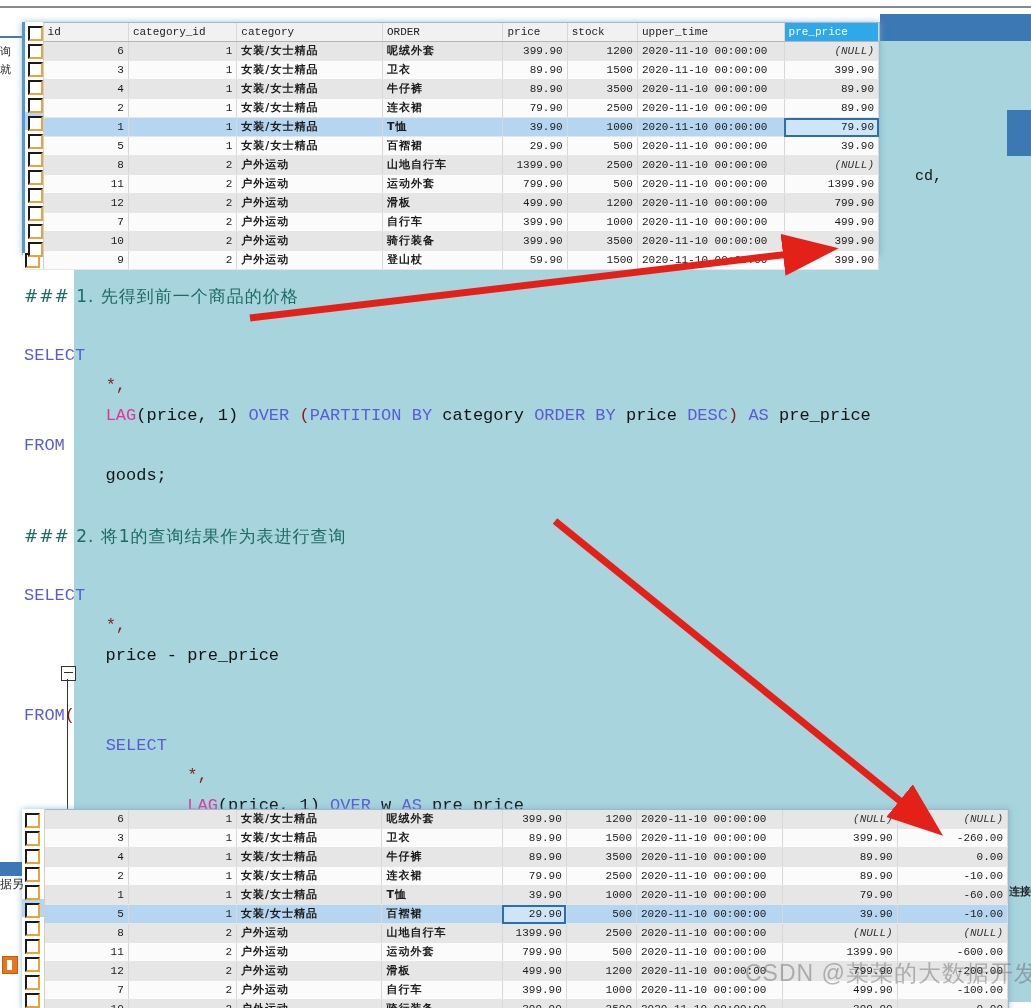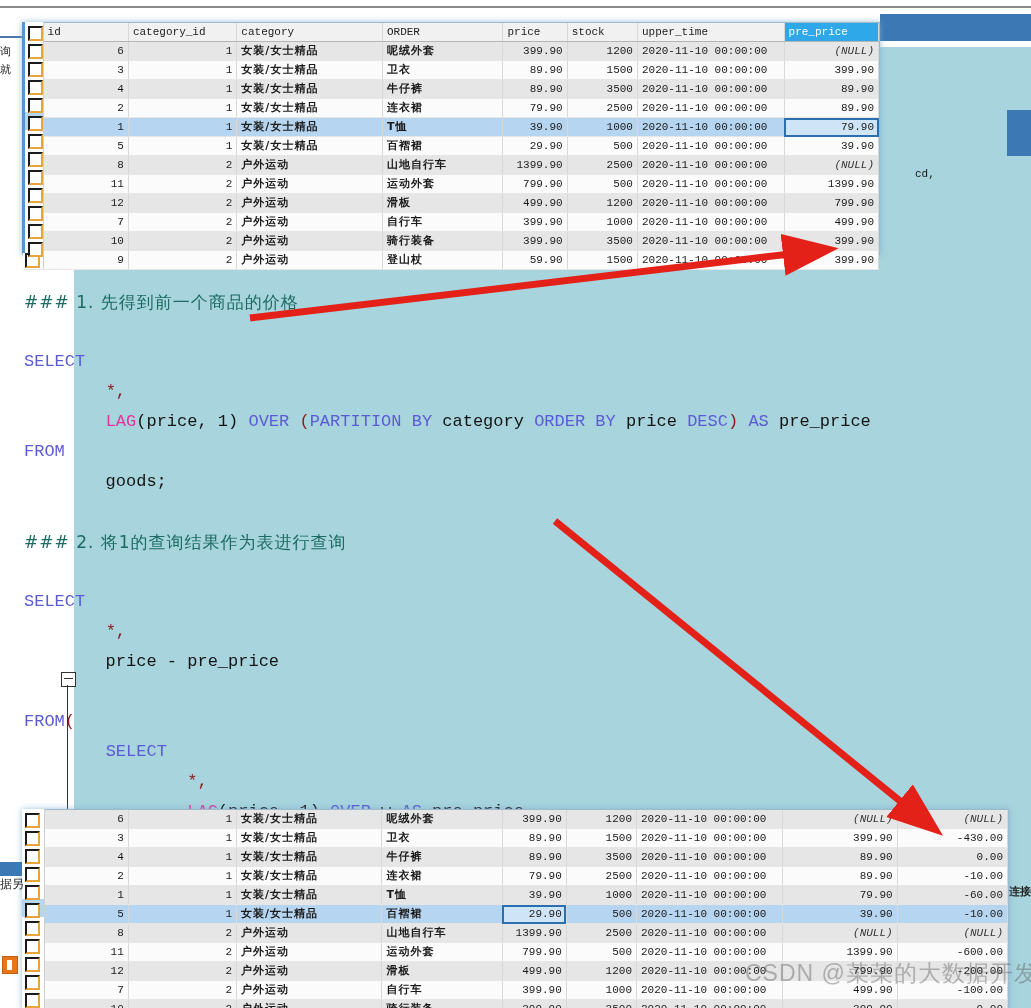--- a/index.html
+++ b/index.html
@@ -16,21 +16,21 @@
   
   #bg-top-line{left:0;top:6px;width:1031px;height:2px;background:#8a8a8a;}
   #bg-blue-bar{left:880px;top:14px;width:151px;height:27px;background:#3c78b4;}
   #bg-blue-bar2{left:880px;top:41px;width:151px;height:6px;background:#ffffff;}
   #bg-left-line{left:0;top:36px;width:22px;height:2px;background:#4a76a8;}
   #bg-left-cn1{left:0;top:44px;font-size:11px;color:#222;font-family:"DejaVu Sans",sans-serif;}
   #bg-left-cn2{left:0;top:62px;font-size:11px;color:#222;font-family:"DejaVu Sans",sans-serif;}
 
   
   #code-pane{
-    left:24px;top:47px;width:1007px;height:961px;
+    left:24px;top:41px;width:1007px;height:961px;
     background:#a7d4dd;
   }
   #code-gutter-white{left:0;top:0;width:50px;height:961px;background:#ffffff;}
   #code-left-strip{left:50px;top:0;width:8px;height:961px;background:#a7d4dd;}
 
   #code-body{
     position:absolute;left:0px;top:180px;width:1007px;
     font-family:"Liberation Mono","DejaVu Sans Mono",monospace;
     font-size:17px;line-height:30px;color:#141414;white-space:pre;
   }
@@ -41,21 +41,21 @@
   .cmt{color:#1d6b63;}
   .hl-comment{background:#b08a96;padding:0 2px;}
   .cn{font-family:"DejaVu Sans","Liberation Sans",sans-serif;letter-spacing:1px;}
 
   
   #fold-box{left:37px;top:625px;width:13px;height:13px;border:1px solid #333;background:#fff;}
   #fold-box:after{content:"";position:absolute;left:2px;top:5px;width:9px;height:1px;background:#333;}
   #fold-line{left:43px;top:638px;width:1px;height:175px;background:#333;}
   #fold-foot{left:43px;top:812px;width:8px;height:1px;background:#333;}
 
-  #cd-text{left:915px;top:168px;font-family:"Liberation Mono",monospace;font-size:11px;color:#141414;}
+  #cd-text{left:915px;top:168px;font-family:"Liberation Mono",monospace;font-size:15px;color:#141414;}
 
   
   .grid{
     background:#0369a1;
     border:1px solid #9fb8cc;
     box-shadow:0 0 6px rgba(120,170,200,.75);
   }
   .grid table{border-collapse:collapse;width:100%;table-layout:fixed;
     font-family:"Liberation Mono","DejaVu Sans Mono",monospace;font-size:11px;color:#1b1b1b;}
   .grid th,.grid td{
@@ -357,21 +357,21 @@
         <tr class="even">
           <td class="chk"><span class="cbox"></span></td>
           <td class="num">3</td>
           <td class="num">1</td>
           <td class="cn">女装/女士精品</td>
           <td class="cn">卫衣</td>
           <td class="num">89.90</td>
           <td class="num">1500</td>
           <td class="">2020-11-10 00:00:00</td>
           <td class="num">399.90</td>
-          <td class="num">-430.00</td>
+          <td class="num">-260.00</td>
         </tr>
         <tr class="odd">
           <td class="chk"><span class="cbox"></span></td>
           <td class="num">4</td>
           <td class="num">1</td>
           <td class="cn">女装/女士精品</td>
           <td class="cn">牛仔裤</td>
           <td class="num">89.90</td>
           <td class="num">3500</td>
           <td class="">2020-11-10 00:00:00</td>

